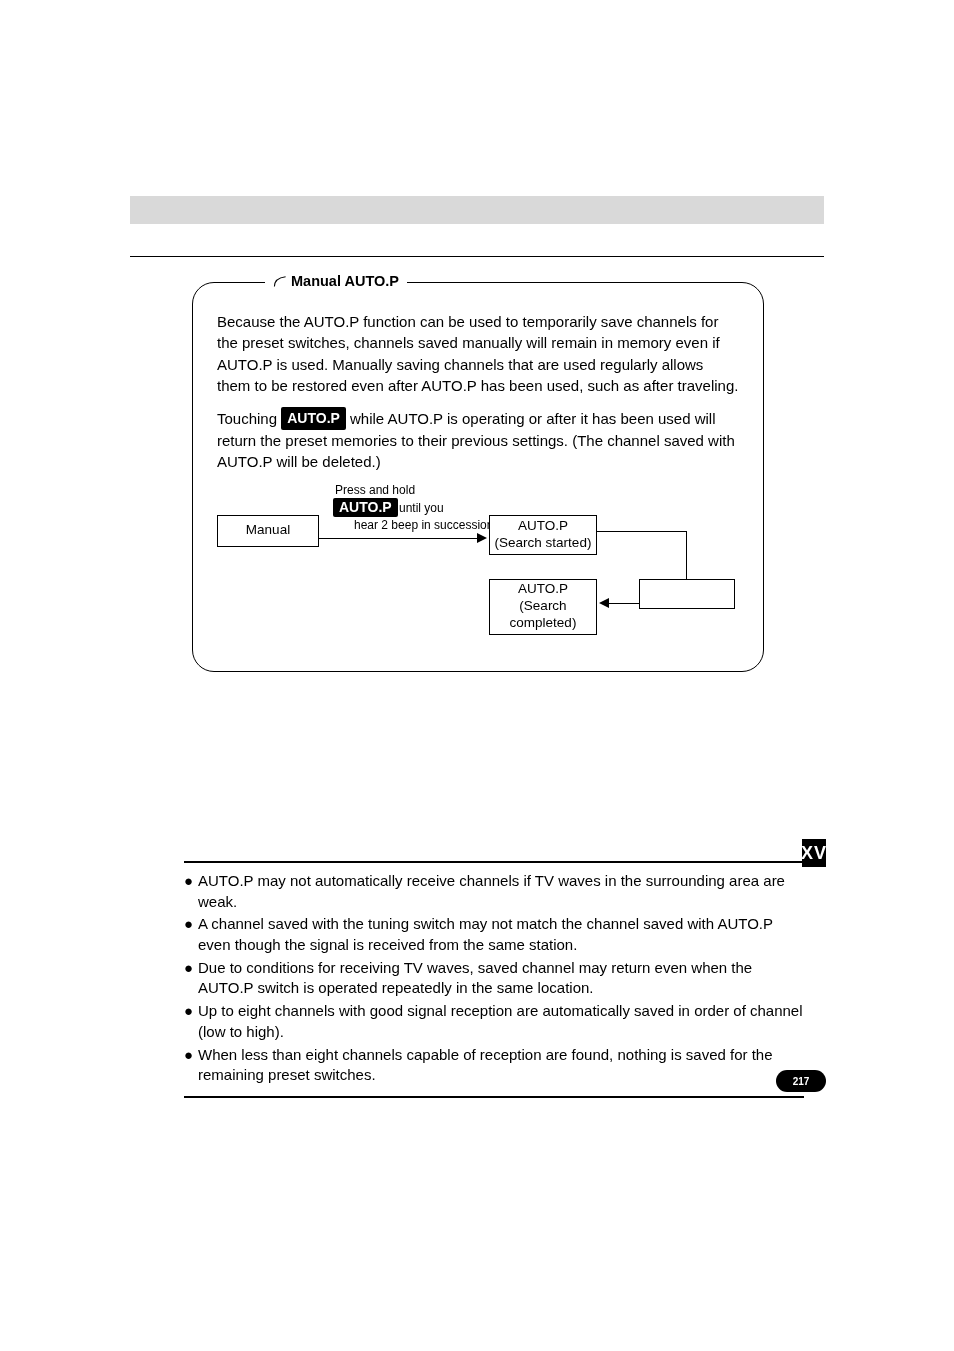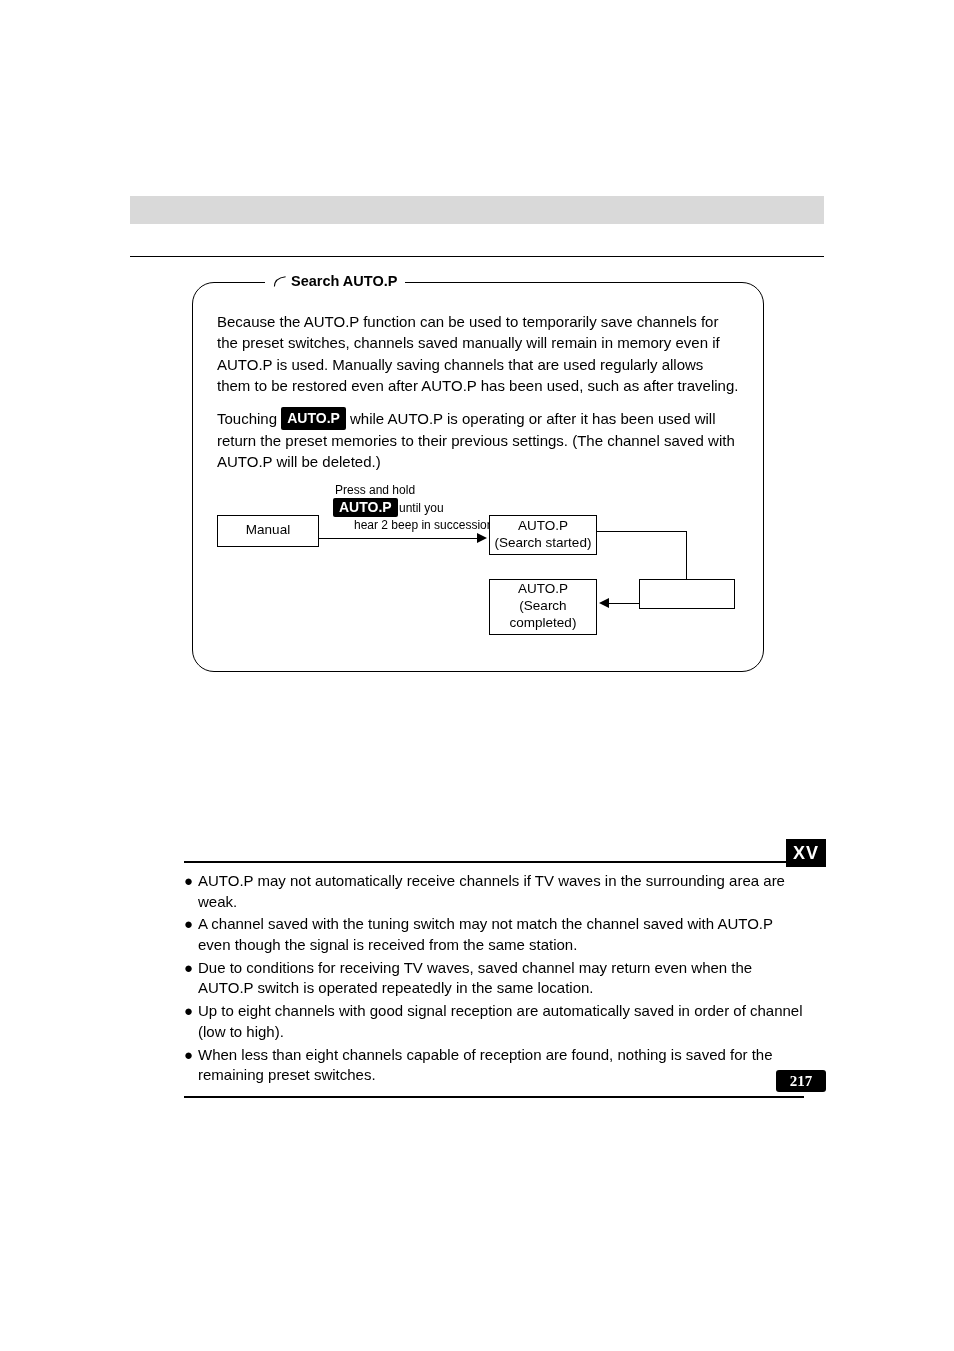--- a/index.html
+++ b/index.html
@@ -174,59 +174,58 @@
   }
   .attention-list .bullet {
     flex: 0 0 14px;
     font-size: 15px;
     line-height: 1.38;
   }
   .chapter-badge {
     position: absolute;
     top: 839px;
     right: 128px;
-    width: 40px;
+    width: 24px;
     height: 28px;
     background: #000;
     color: #fff;
     font-weight: bold;
     font-size: 18px;
     display: flex;
     align-items: center;
     justify-content: center;
     letter-spacing: 1px;
   }
   .page-badge {
     position: absolute;
     top: 1070px;
     right: 128px;
     width: 50px;
     height: 22px;
     background: #000;
     color: #fff;
     font-weight: bold;
-    font-size: 15px;
-    border-radius: 3px;
+    font-size: 10px;
+    border-radius: 11px;
     display: flex;
     align-items: center;
     justify-content: center;
-    font-family: Liberation Serif, serif;
   }
 </style>
 </head>
 <body>
 
 <div class="header-bar"></div>
 <div class="hr-top"></div>
 
 <div class="about-box">
   <div class="about-legend">
     <svg class="tick" viewBox="0 0 20 20">
       <path d="M2 18 Q 2 6, 18 4" stroke="#000" stroke-width="1.5" fill="none"></path>
-    </svg><span>Search AUTO.P</span>
+    </svg><span>Manual AUTO.P</span>
   </div>
 
   <p class="about-para">Because the AUTO.P function can be used to temporarily save channels for the preset switches, channels saved manually will remain in memory even if AUTO.P is used. Manually saving channels that are used regularly allows them to be restored even after AUTO.P has been used, such as after traveling.</p>
 
   <p class="about-para">
     <span>Touching </span>
     <span class="autop-chip">AUTO.P</span>
     <span> while AUTO.P is operating or after it has been used will return the preset memories to their previous settings. (The channel saved with AUTO.P will be deleted.)</span>
   </p>
 

